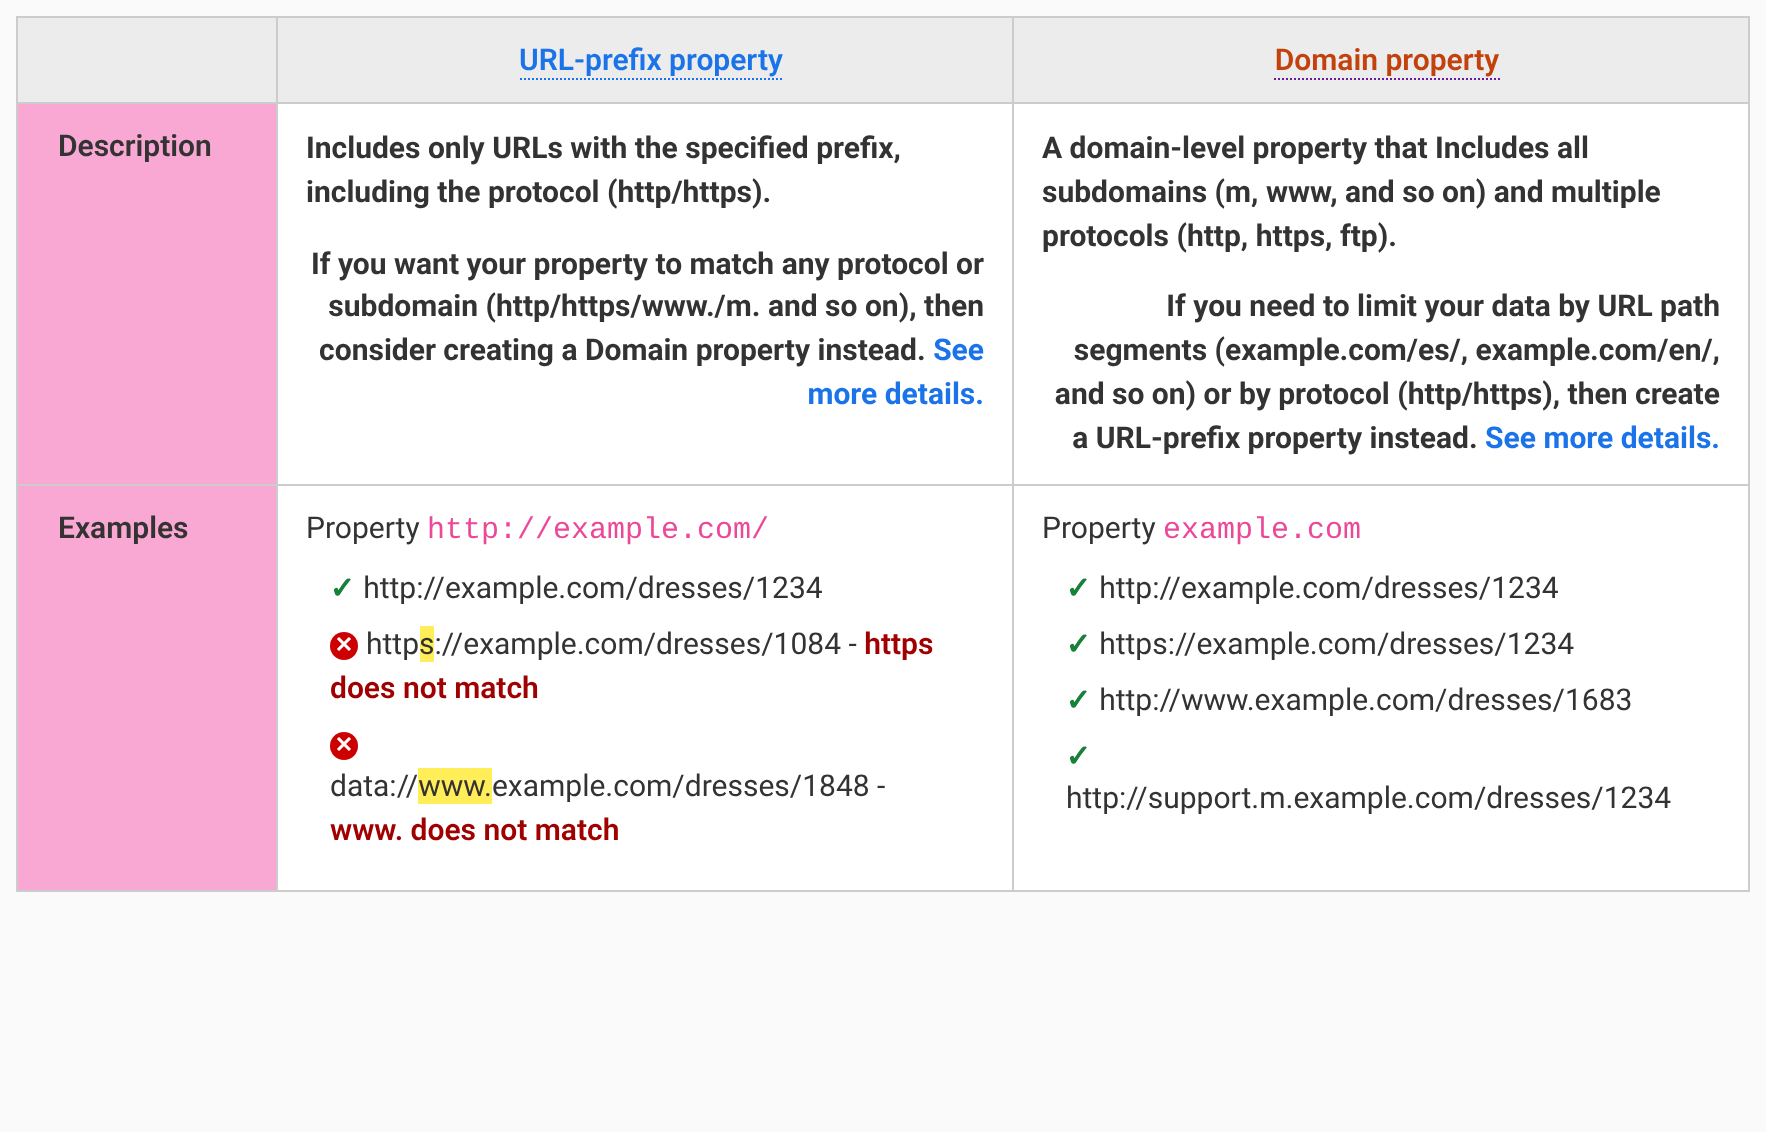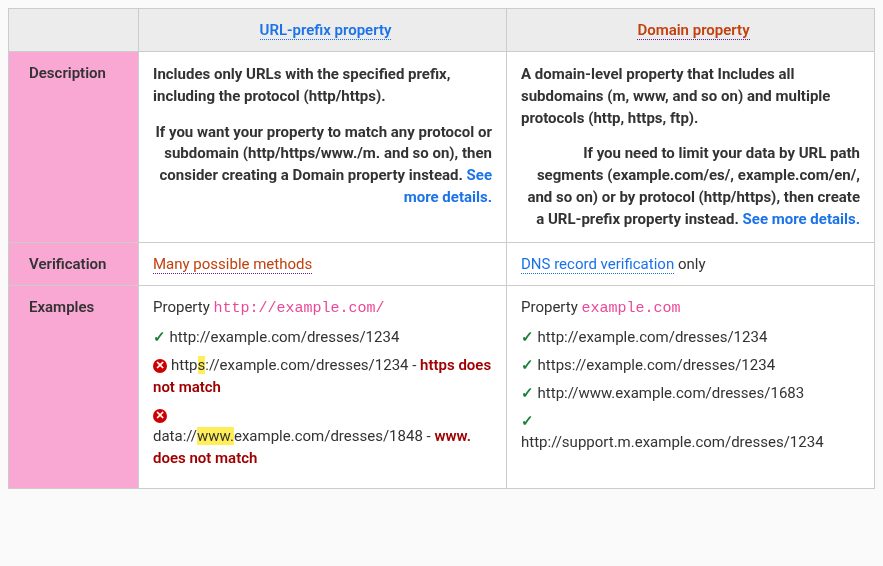--- a/index.html
+++ b/index.html
@@ -55,21 +55,21 @@
     a.link-purple {
       color: #c2410c;
       text-decoration: none;
       border-bottom: 1px dotted #6a1b9a;
       cursor: pointer;
     }
     p { margin: 0 0 14px 0; line-height: 1.45; font-weight: bold; }
     p:last-child { margin-bottom: 0; text-align: right; }
     .mono-green { color: #ec4899; font-family: "SFMono-Regular", Consolas, "Liberation Mono", Menlo, monospace; }
     .ex-list { display: block; margin-top: 10px; }
-    .ex-item { margin: 6px 0; line-height: 1.45; }
+    .ex-item { margin: 6px 12px; line-height: 1.45; }
     .check { color: #188038; font-weight: bold; margin-right: 4px; }
     .xmark {
       display: inline-block;
       width: 14px; height: 14px; line-height: 14px;
       border-radius: 50%;
       background: #cc0000;
       color: #fff;
       text-align: center;
       font-size: 11px;
       font-weight: bold;
@@ -105,42 +105,33 @@
         </p>
       </td>
       <td>
         <p>A domain-level property that Includes all subdomains (m, www, and so on) and multiple protocols (http, https, ftp).</p>
         <p>
           <span>If you need to limit your data by URL path segments (example.com/es/, example.com/en/, and so on) or by protocol (http/https), then create a URL-prefix property instead. </span><a class="link">See more details.</a>
         </p>
       </td>
     </tr>
 
-    <tr>
-      <th class="rowhead">Verification</th>
-      <td>
-        <a class="link-purple">Many possible methods</a>
-      </td>
-      <td>
-        <a class="link-dotted">DNS record verification</a><span> only</span>
-      </td>
-    </tr>
 
     <tr>
       <th class="rowhead">Examples</th>
       <td>
         <div>
           <span>Property </span><span class="mono-green">http://example.com/</span>
         </div>
         <div class="ex-list">
           <div class="ex-item">
             <span class="check">✓</span><span>http://example.com/dresses/1234</span>
           </div>
           <div class="ex-item">
-            <span class="xmark">✕</span><span>http</span><span class="hl">s</span><span>://example.com/dresses/1234 - </span><span class="err">https does not match</span>
+            <span class="xmark">✕</span><span>http</span><span class="hl">s</span><span>://example.com/dresses/1084 - </span><span class="err">https does not match</span>
           </div>
           <div class="ex-item">
             <span class="xmark">✕</span><br>
             <span>data://</span><span class="hl">www.</span><span>example.com/dresses/1848 - </span><span class="err">www. does not match</span>
           </div>
         </div>
       </td>
       <td>
         <div>
           <span>Property </span><span class="mono-green">example.com</span>

